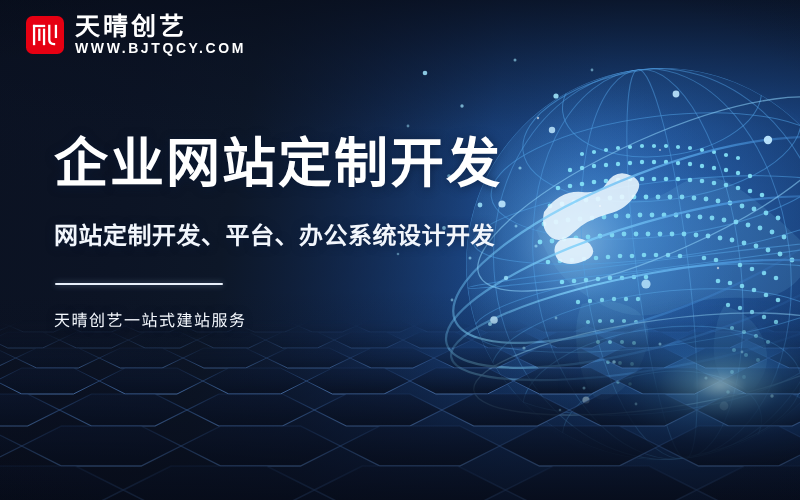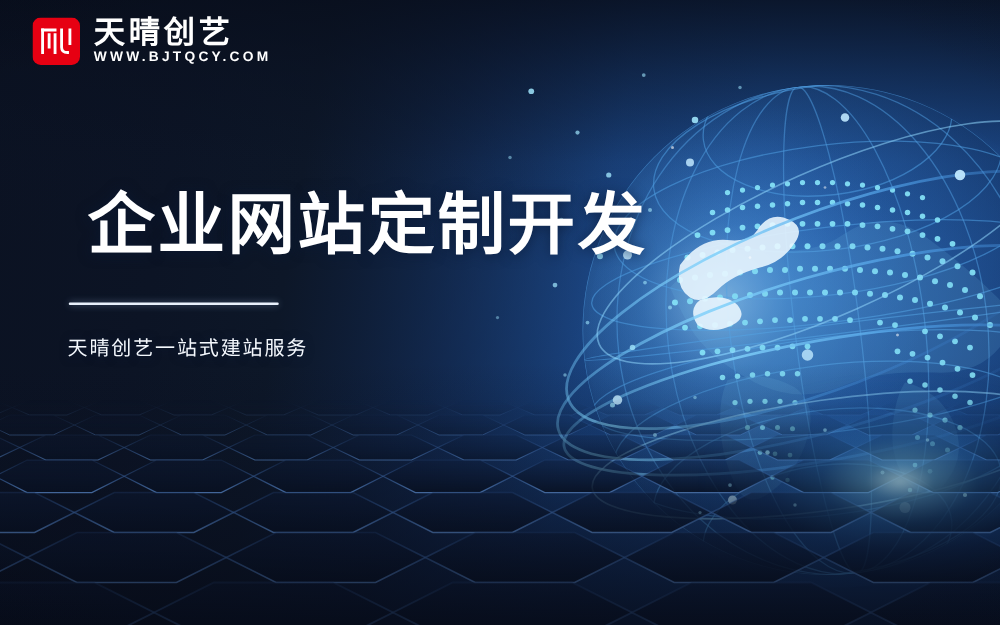--- a/index.html
+++ b/index.html
@@ -127,21 +127,21 @@
     font-family: "Liberation Sans", "DejaVu Sans", sans-serif;
     font-size: 25px;
     font-weight: 700;
     color: #ffffff;
     letter-spacing: 3px;
     line-height: 1;
     white-space: nowrap;
   }
   .logo-url {
     font-family: "Liberation Sans", "DejaVu Sans", sans-serif;
-    font-size: 11px;
+    font-size: 14px;
     font-weight: 700;
     color: #ffffff;
     letter-spacing: 2.6px;
     line-height: 1;
     white-space: nowrap;
   }
 
   
   .copy {
     position: absolute;
@@ -150,21 +150,21 @@
     z-index: 18;
     width: 520px;
   }
   .headline {
     font-family: "Liberation Serif", "DejaVu Serif", serif;
     font-size: 54px;
     font-weight: 700;
     color: #ffffff;
     letter-spacing: 2px;
     line-height: 1.12;
-    margin: 16px;
+    margin: 0;
     white-space: nowrap;
     text-shadow: 0 1px 10px rgba(10,25,55,0.75);
   }
   .subline {
     font-family: "Liberation Sans", "DejaVu Sans", sans-serif;
     font-size: 24px;
     font-weight: 700;
     color: #f2f6fc;
     letter-spacing: 0.5px;
     line-height: 1.2;
@@ -671,17 +671,18 @@
       </g>
     </svg>
     <div class="logo-text">
       <div class="logo-cn">天晴创艺</div>
       <div class="logo-url">WWW.BJTQCY.COM</div>
     </div>
   </div>
 
   <div class="copy">
     <h1 class="headline">企业网站定制开发</h1>
+    <p class="subline">网站定制开发、平台、办公系统设计开发</p>
     <div class="rule"></div>
     <p class="tagline">天晴创艺一站式建站服务</p>
   </div>
 
 </div>
 
 </body></html>

